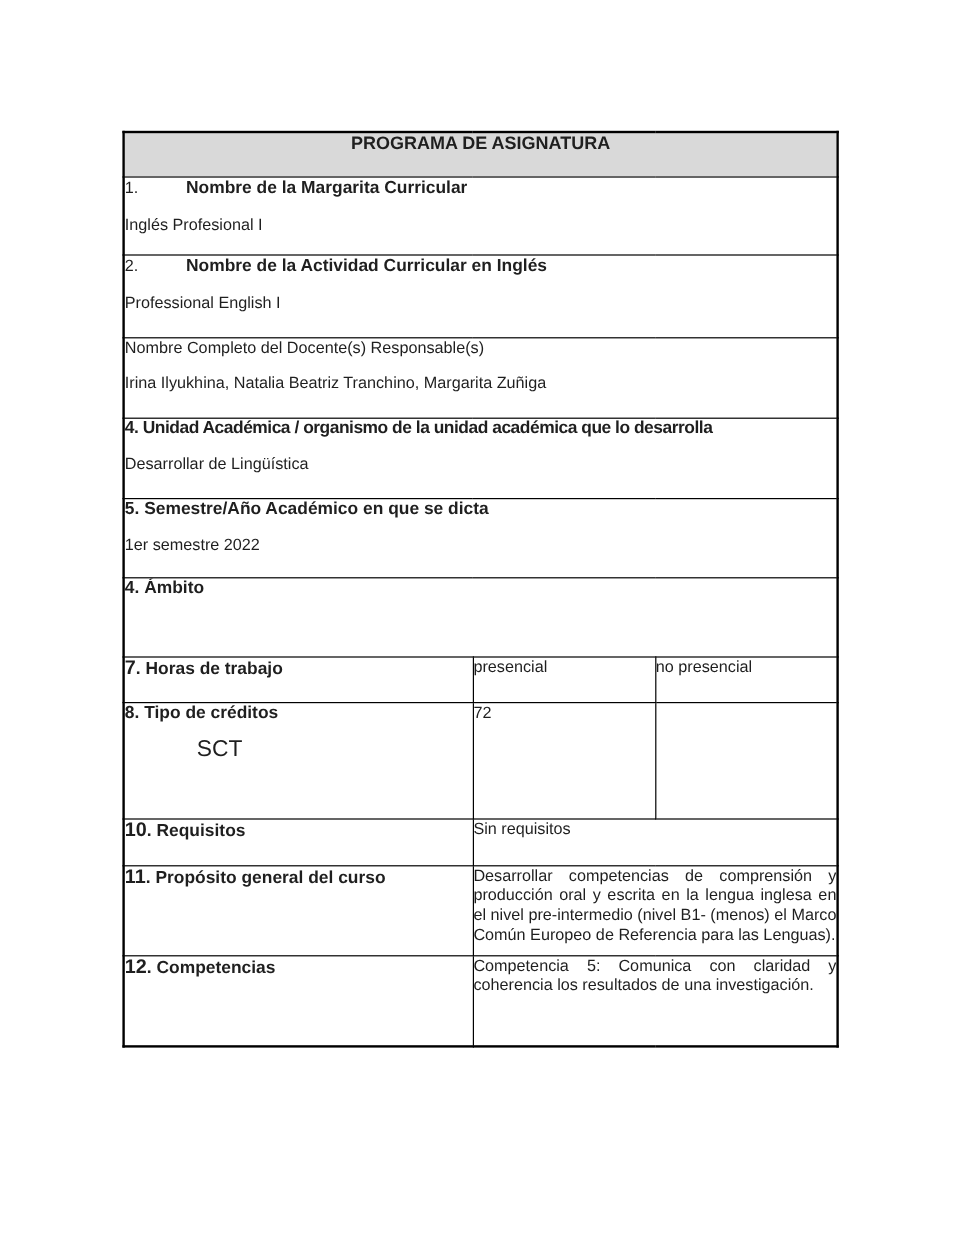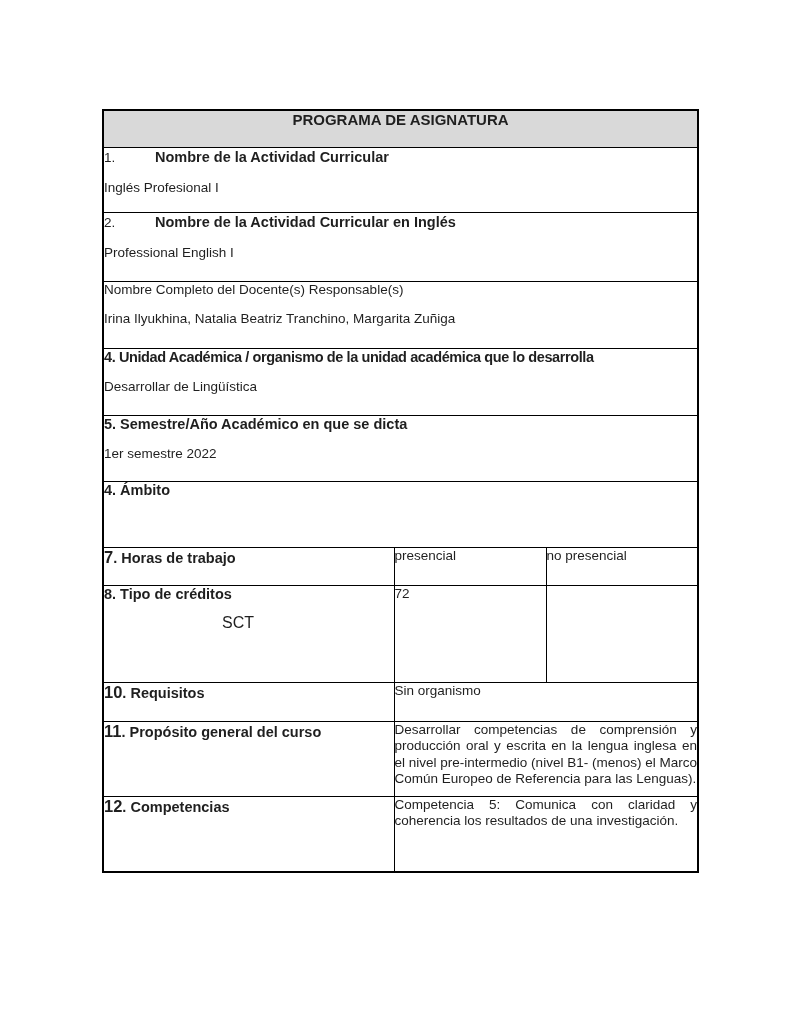--- a/index.html
+++ b/index.html
@@ -42,21 +42,21 @@
   .label.tight { letter-spacing: -0.4px; }
   .bignum { font-weight: bold; font-size: 16.5px; }
   .smallnum {
     display: inline-block;
     width: 51px;
     font-size: 13.5px;
     font-weight: normal;
   }
   .plain { font-size: 13.5px; font-weight: normal; }
   .val { margin-top: 14px; font-size: 13.5px; font-weight: normal; }
-  .sct-val { margin-top: 12px; margin-left: 118px; font-size: 16px; }
+  .sct-val { margin-top: 12px; margin-left: 60px; font-size: 19px; }
   .credits-val { margin-top: 14px; margin-left: 252px; font-size: 13.5px; }
   .center-cell {
     font-size: 13.5px;
     padding-top: 4px;
   }
   .just-cell {
     text-align: justify;
     font-size: 13.5px;
     line-height: 16.5px;
     padding: 4px 7px 0 7px;
@@ -76,21 +76,21 @@
     <tbody>
         <tr style="height:37px">
       <td colspan="3" class="title-cell">
         <span>PROGRAMA DE ASIGNATURA</span>
       </td>
     </tr>
 
     <tr style="height:65px">
       <td colspan="3" class="pad">
         <div>
-          <span class="smallnum">1.</span><span class="label">Nombre de la Actividad Curricular</span>
+          <span class="smallnum">1.</span><span class="label">Nombre de la Margarita Curricular</span>
         </div>
         <div class="val">Inglés Profesional I</div>
       </td>
     </tr>
 
     <tr style="height:69px">
       <td colspan="3" class="pad">
         <div>
           <span class="smallnum">2.</span><span class="label">Nombre de la Actividad Curricular en Inglés</span>
         </div>
@@ -141,21 +141,21 @@
       </td>
       <td class="center-cell">72</td>
       <td class="center-cell"></td>
     </tr>
 
 
     <tr style="height:39px">
       <td class="pad">
         <span class="bignum">10</span><span class="label">. Requisitos</span>
       </td>
-      <td colspan="2" class="center-cell">Sin organismo</td>
+      <td colspan="2" class="center-cell">Sin requisitos</td>
     </tr>
 
     <tr style="height:75px">
       <td class="pad">
         <span class="bignum">11</span><span class="label">. Propósito general del curso</span>
       </td>
       <td colspan="2" class="just-cell">Desarrollar competencias de comprensión y producción oral y escrita en la lengua inglesa en el nivel pre-intermedio (nivel B1- (menos) el Marco Común Europeo de Referencia para las Lenguas).</td>
     </tr>
 
     <tr style="height:76px">

